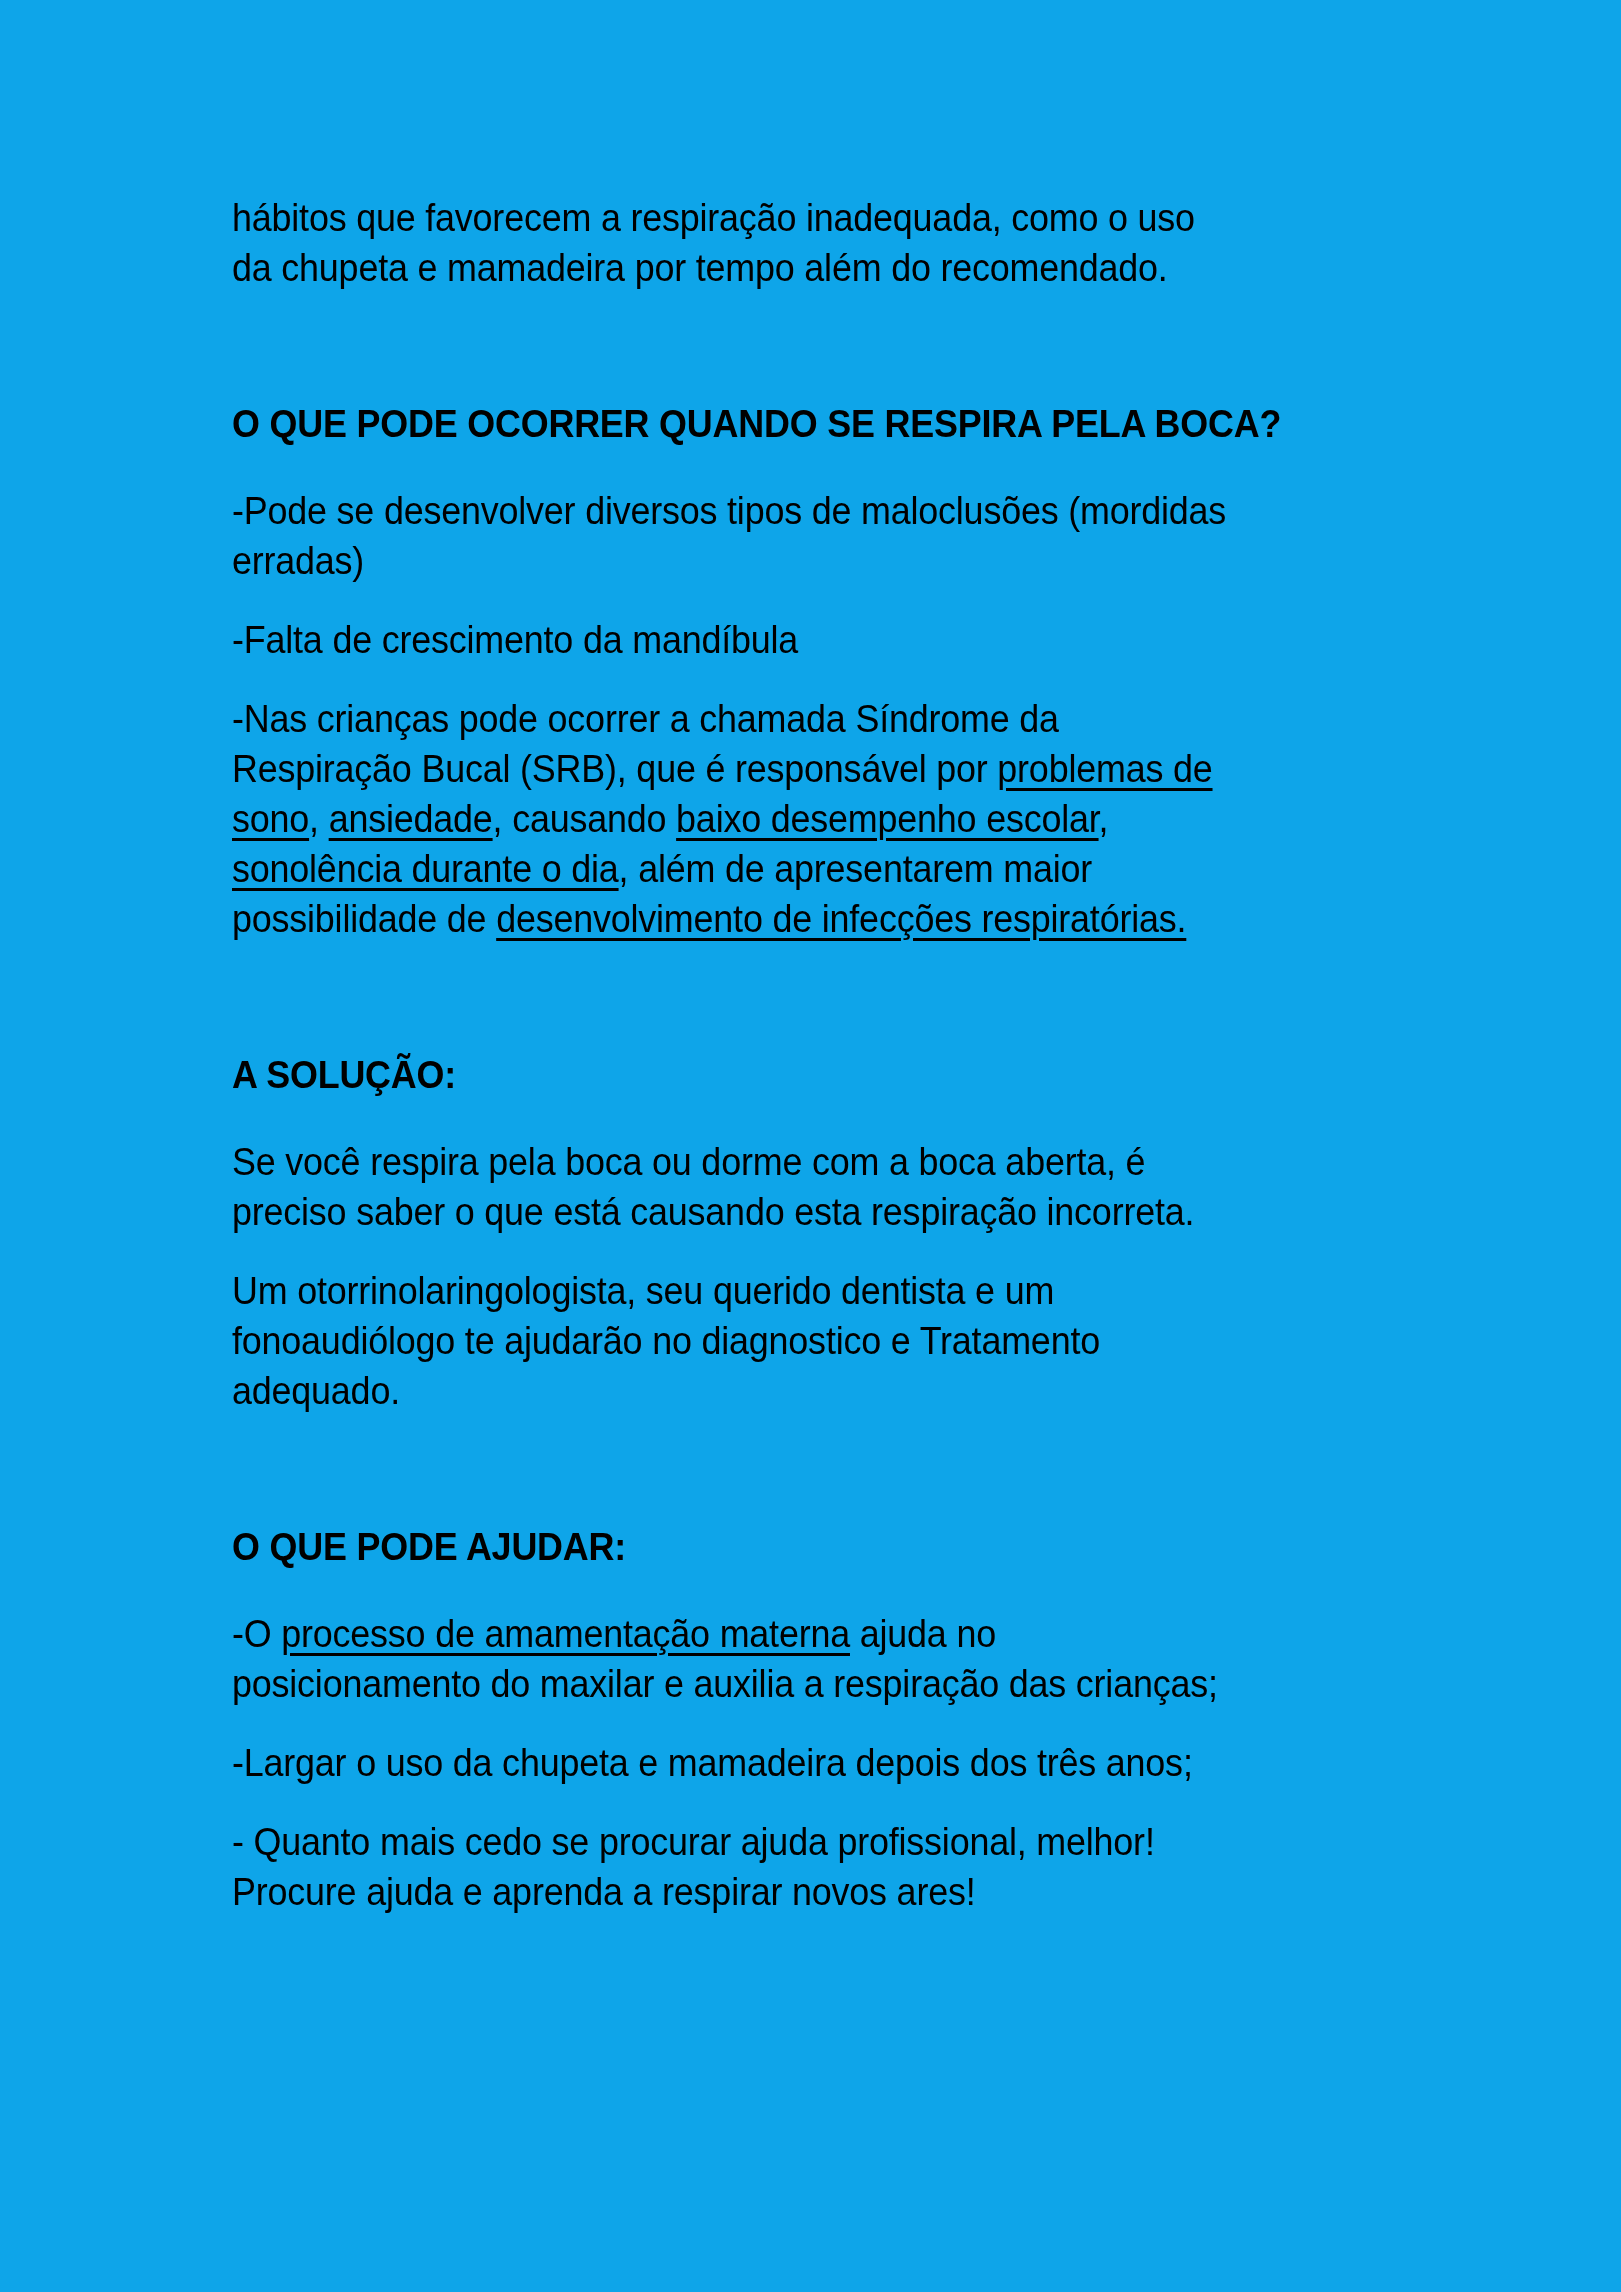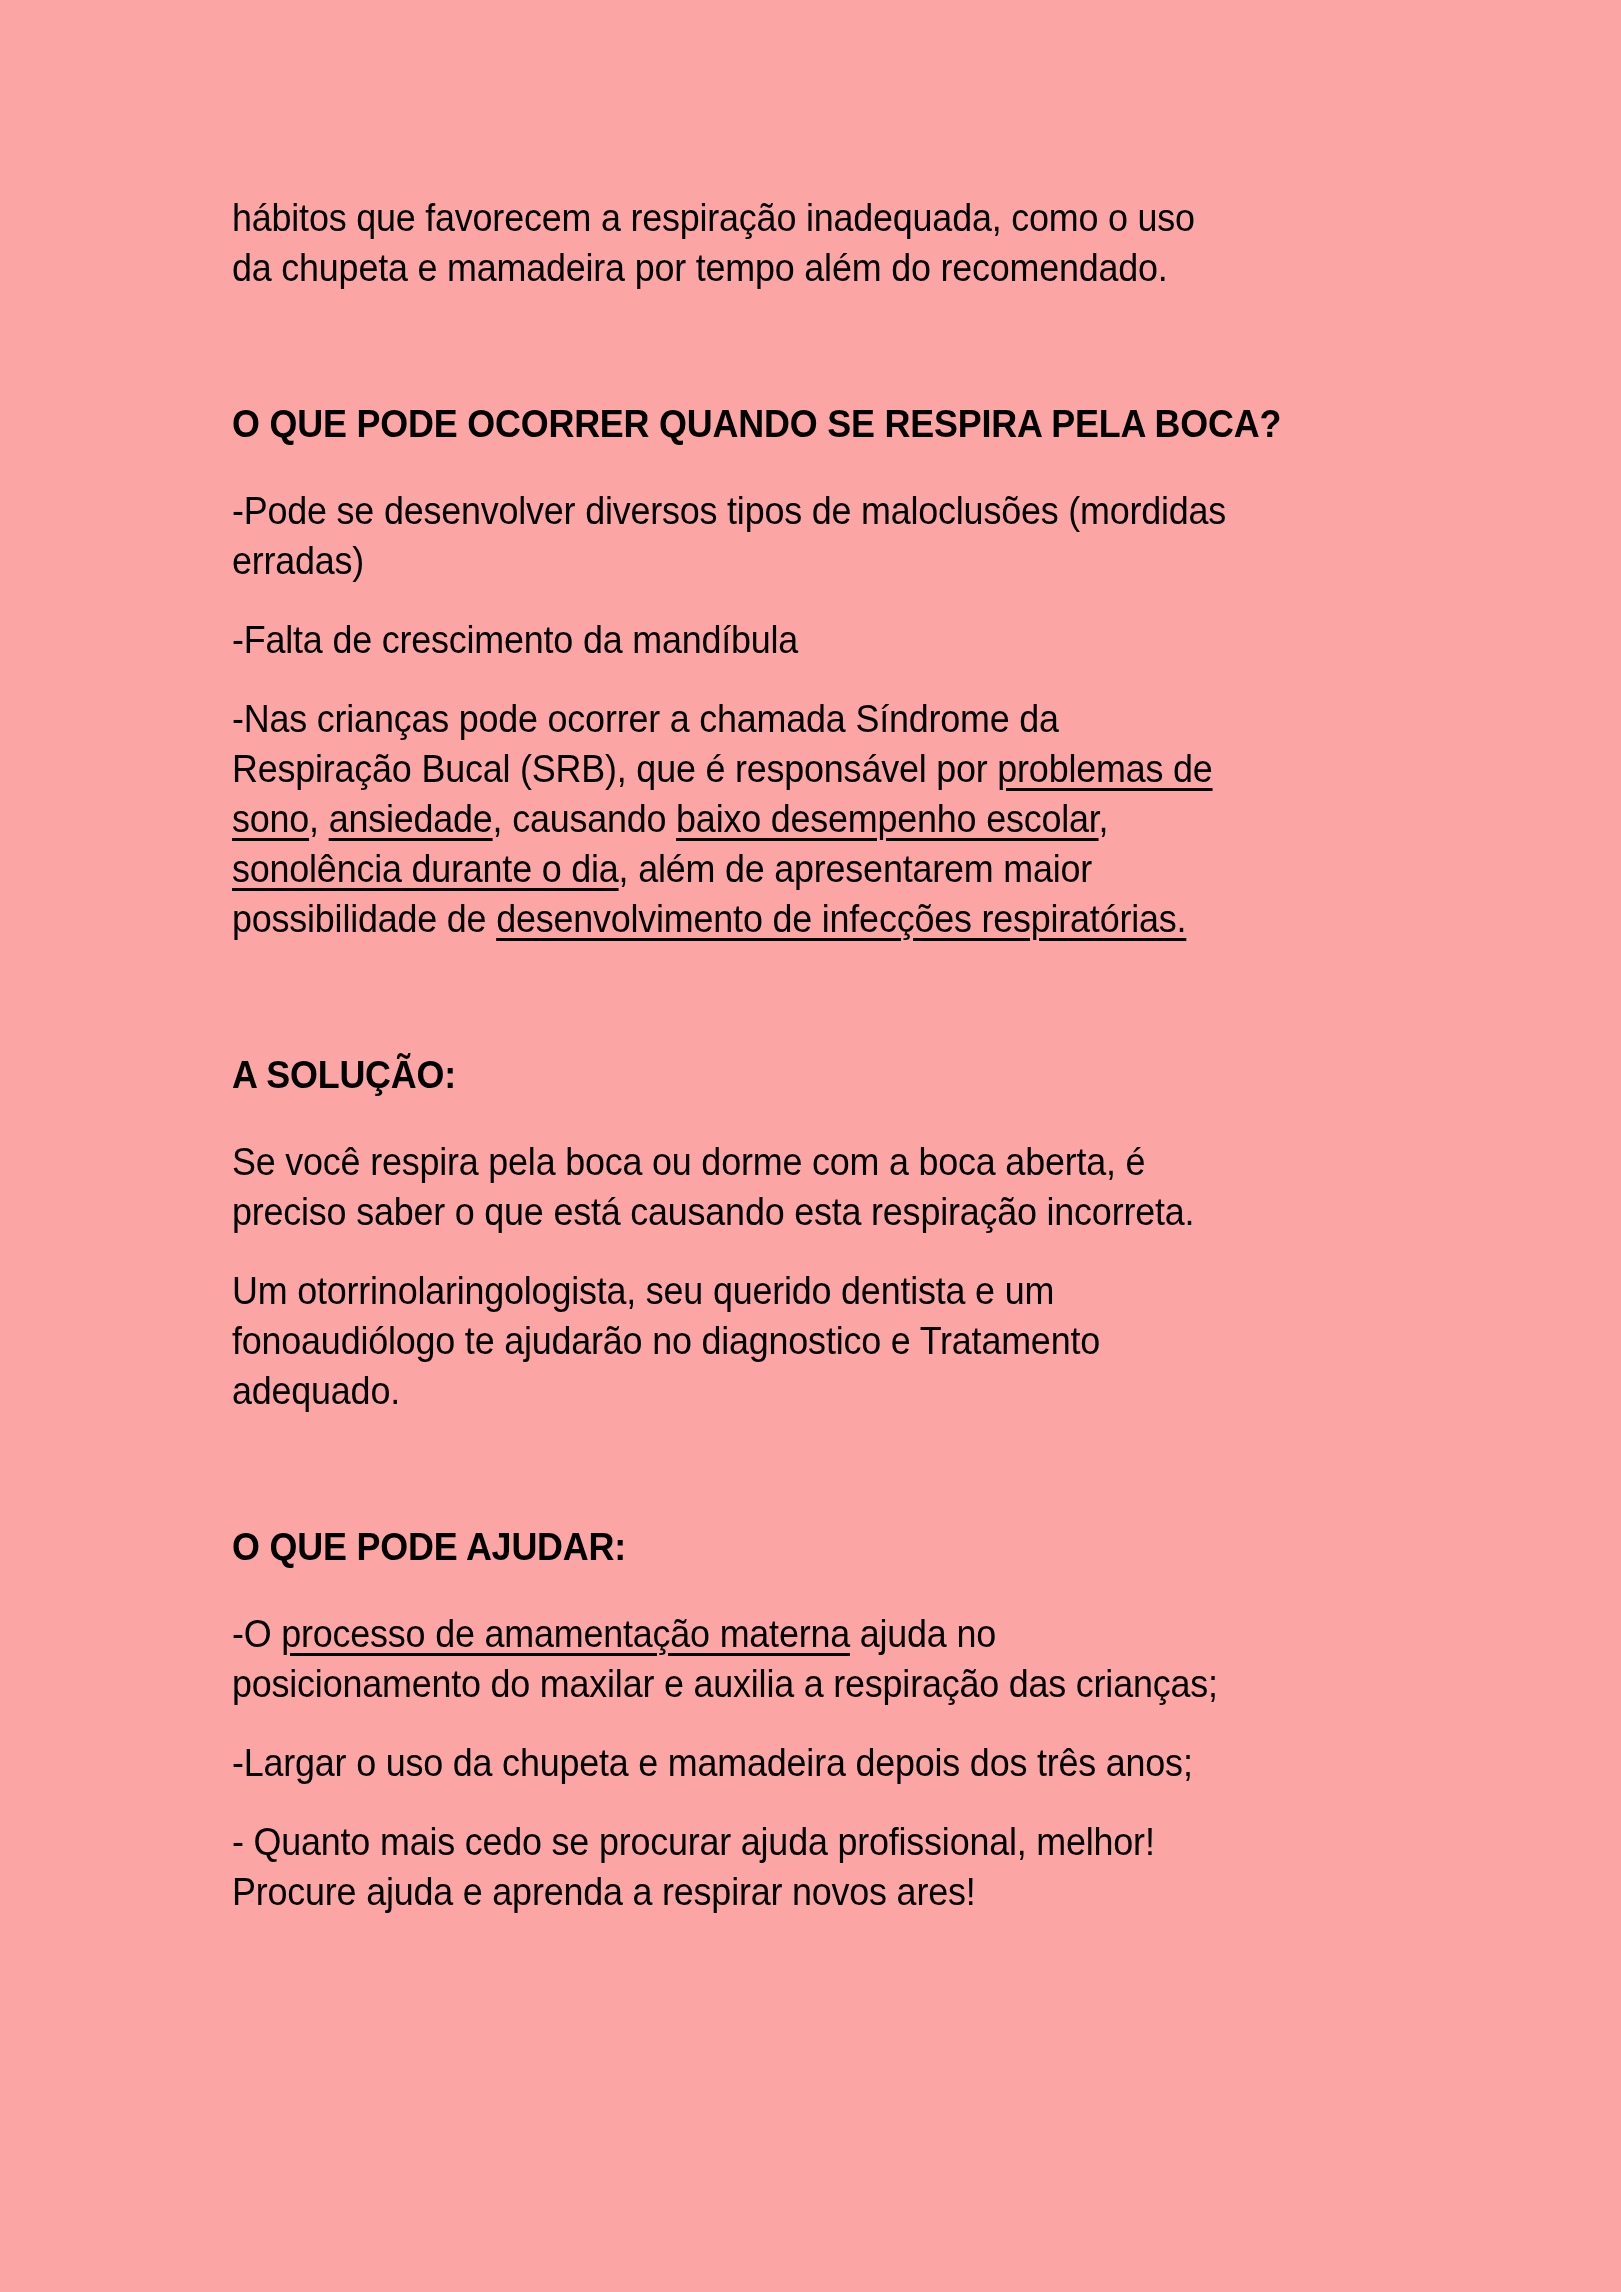--- a/index.html
+++ b/index.html
@@ -4,21 +4,21 @@
   <style>
     html, body {
       margin: 0;
       padding: 0;
       background: #ffffff;
     }
     .page {
       position: relative;
       width: 1621px;
       height: 2293px;
-      background: #fca5a5;
+      background: #0ea5e9;
       overflow: hidden;
       font-family: "Liberation Sans", "DejaVu Sans", sans-serif;
       color: #000000;
     }
     .doc {
       position: absolute;
       top: 193px;
       left: 232px;
       width: 1304px;
       transform: scaleX(0.92);

